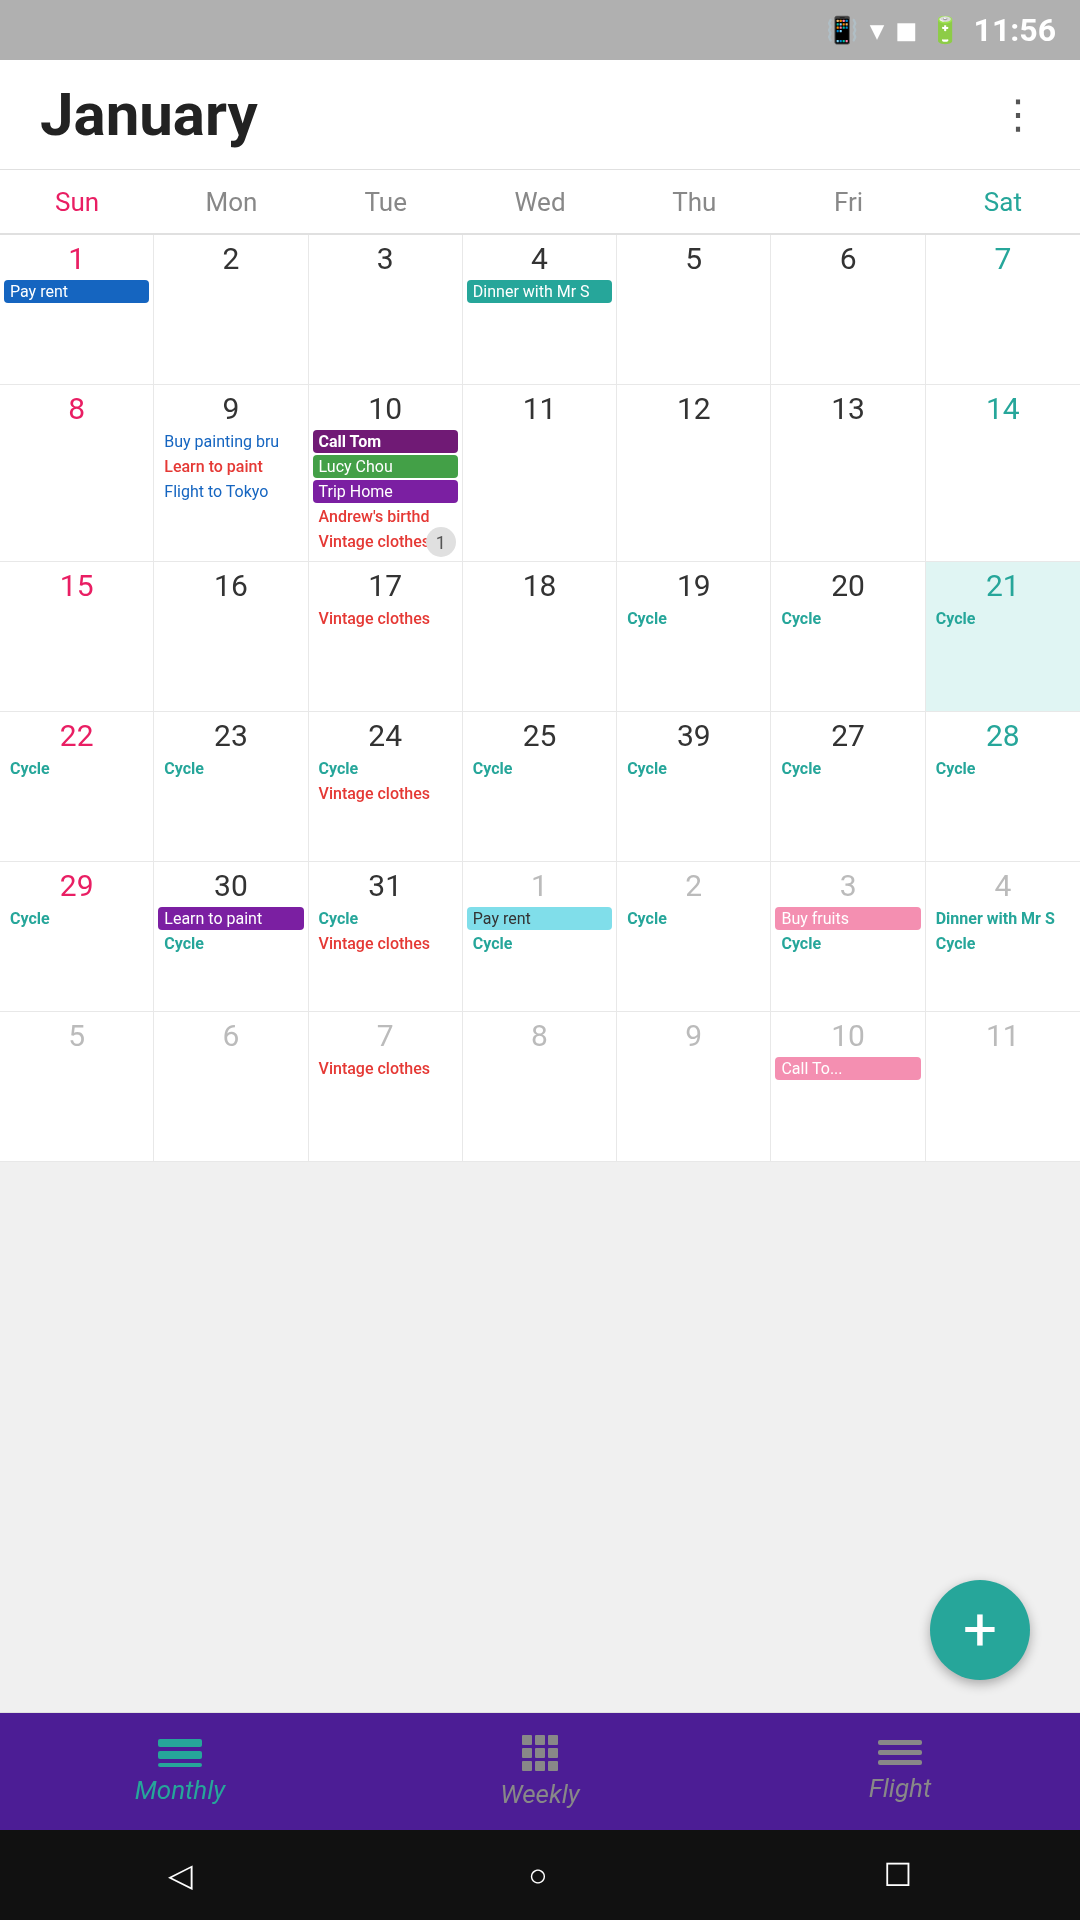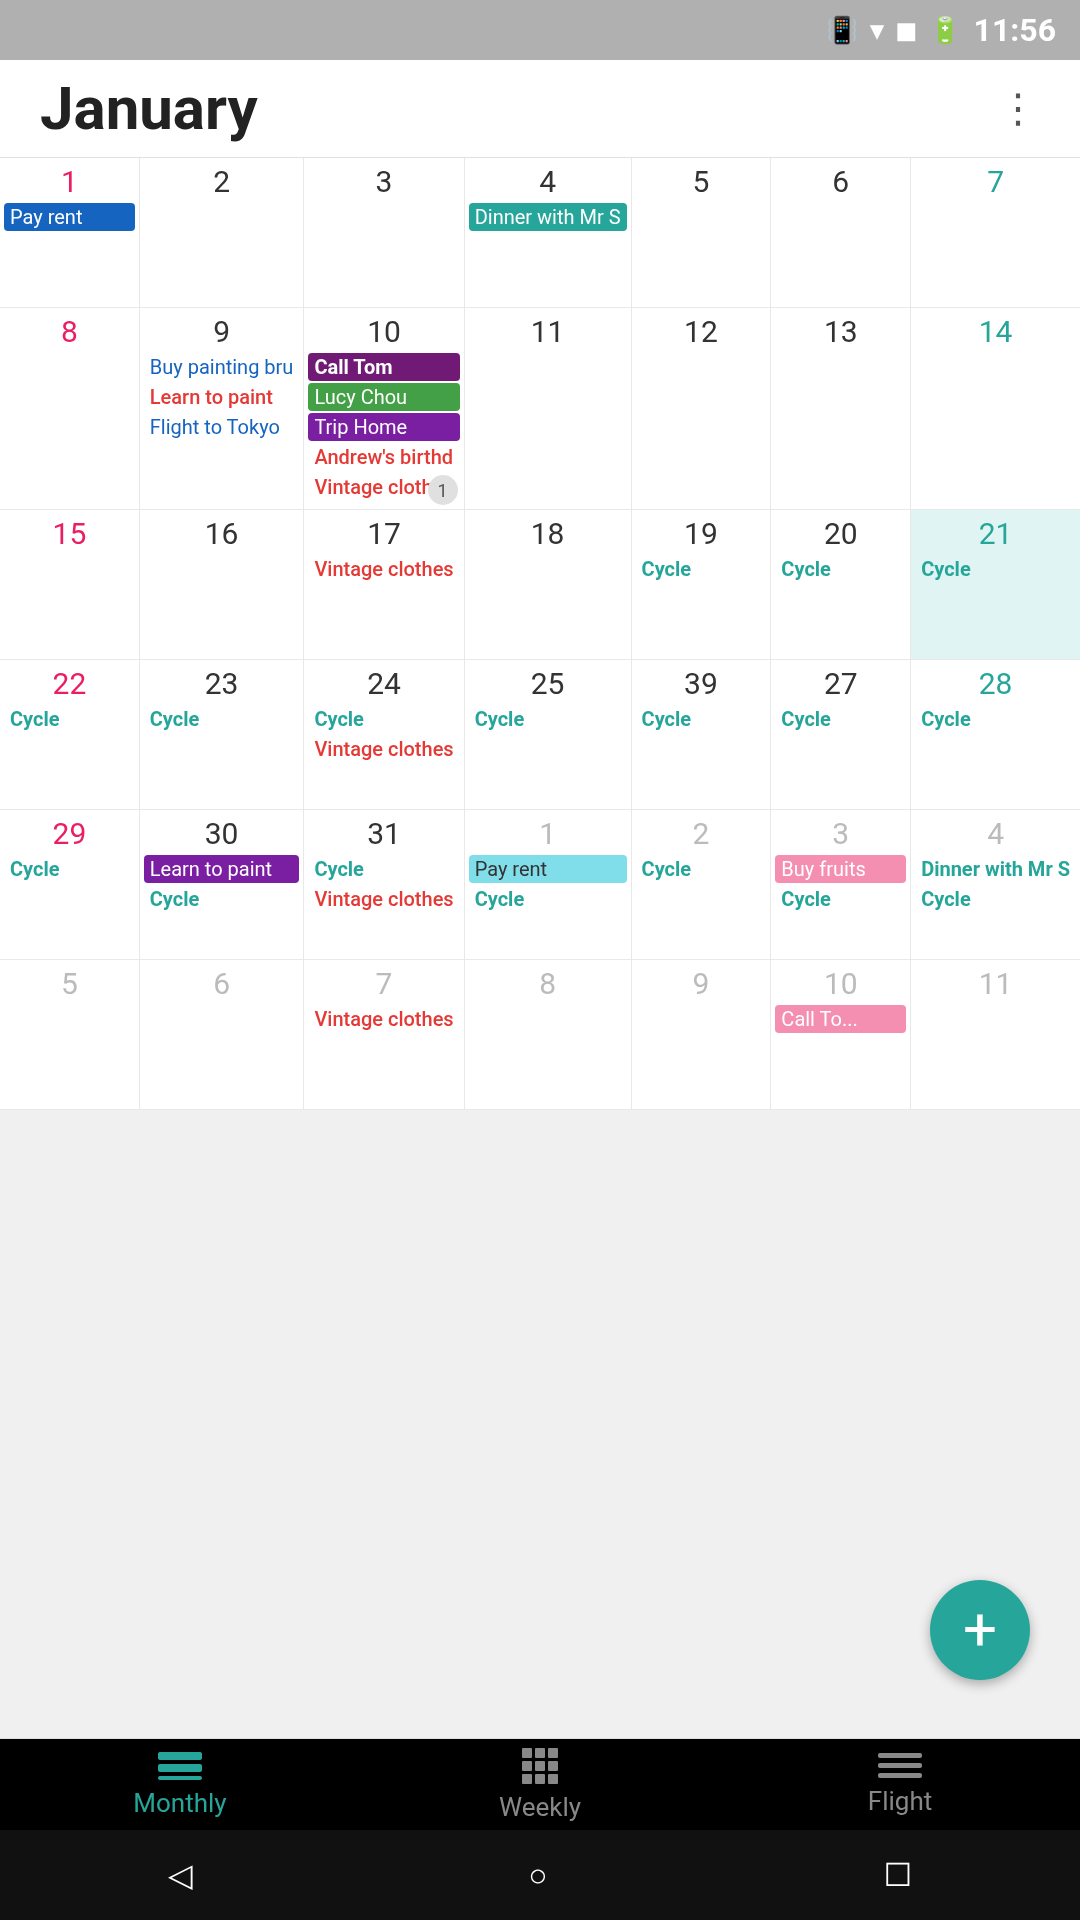--- a/index.html
+++ b/index.html
@@ -30,21 +30,21 @@
       font-weight: bold;
     }
     .status-icon {
       color: white;
       font-size: 22px;
     }
 
     
     .header {
       width: 100%;
-      height: 98px;
+      height: 110px;
       background: white;
       display: flex;
       align-items: center;
       justify-content: space-between;
       padding: 0 40px;
       border-bottom: 1px solid #e0e0e0;
     }
     .header-title {
       font-size: 60px;
       font-weight: bold;
@@ -112,21 +112,21 @@
       font-size: 30px;
       color: #333;
       margin-bottom: 4px;
       text-align: center;
     }
     .day-num.sun { color: #e91e63; }
     .day-num.sat { color: #26a69a; }
 
     
     .event {
-      font-size: 20px;
+      font-size: 16px;
       border-radius: 4px;
       padding: 2px 6px;
       margin: 2px 0;
       white-space: nowrap;
       overflow: hidden;
       text-overflow: ellipsis;
       display: block;
     }
     .event.blue { background: #1565c0; color: white; }
     .event.green-teal { background: #26a69a; color: white; }
@@ -153,25 +153,26 @@
       font-size: 18px;
       color: #555;
     }
 
     
     .bottom-nav {
       position: absolute;
       bottom: 90px;
       left: 0;
       width: 100%;
-      height: 92px;
-      background: #000000;
+      height: 118px;
+      background: #4c1d95;
       border-top: 1px solid #e0e0e0;
       display: flex;
       align-items: center;
+      font-style: italic;
     }
     .nav-item {
       flex: 1;
       display: flex;
       flex-direction: column;
       align-items: center;
       justify-content: center;
       gap: 8px;
       cursor: pointer;
     }
@@ -268,20 +269,29 @@
   <span style="font-size:32px;font-weight:bold;color:white;">11:56</span>
 </div>
 
 <div class="header">
   <span class="header-title">January</span>
   <span class="more-btn">⋮</span>
 </div>
 
 <div class="calendar-container">
 
+  <div class="dow-header">
+    <div class="dow-cell sun">Sun</div>
+    <div class="dow-cell">Mon</div>
+    <div class="dow-cell">Tue</div>
+    <div class="dow-cell">Wed</div>
+    <div class="dow-cell">Thu</div>
+    <div class="dow-cell">Fri</div>
+    <div class="dow-cell sat">Sat</div>
+  </div>
 
   <div class="calendar-grid" id="cal-grid">
   <div class="cal-cell">
         <div class="day-num sun">1</div>
         <span class="event blue">Pay rent</span>
       </div>
       <div class="cal-cell">
         <div class="day-num">2</div>
       </div>
       <div class="cal-cell">

